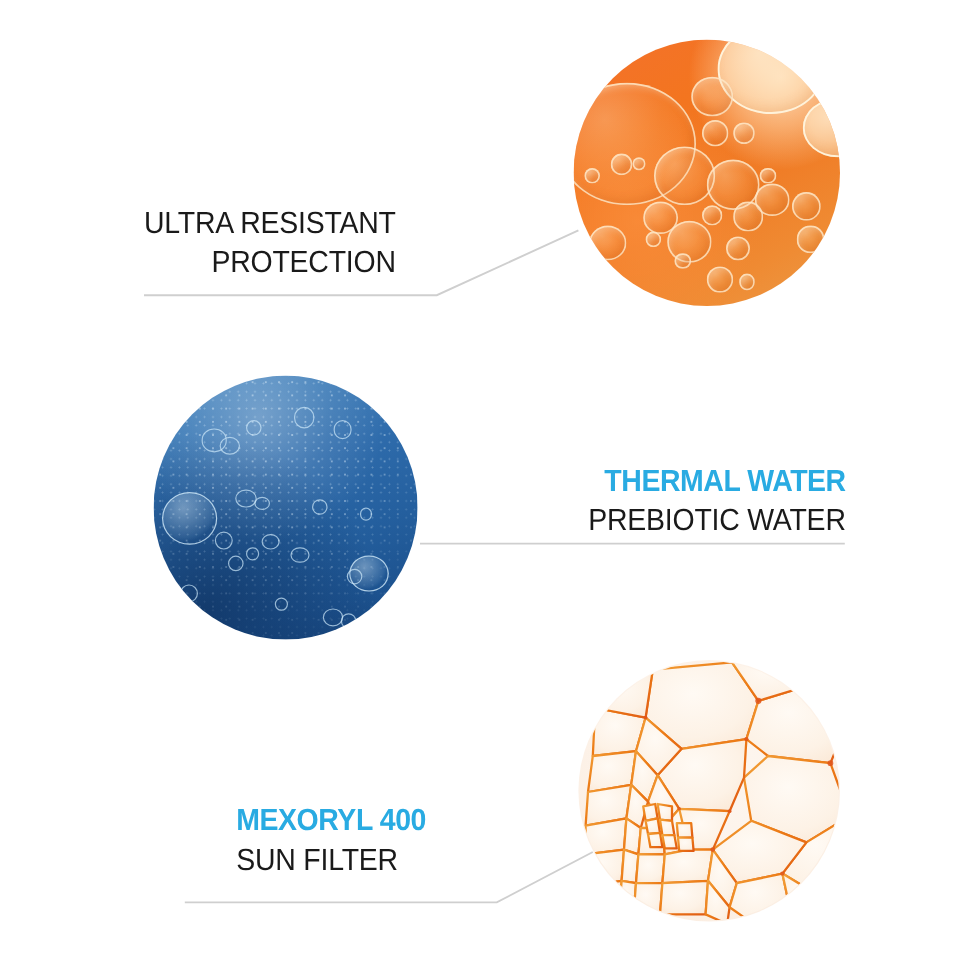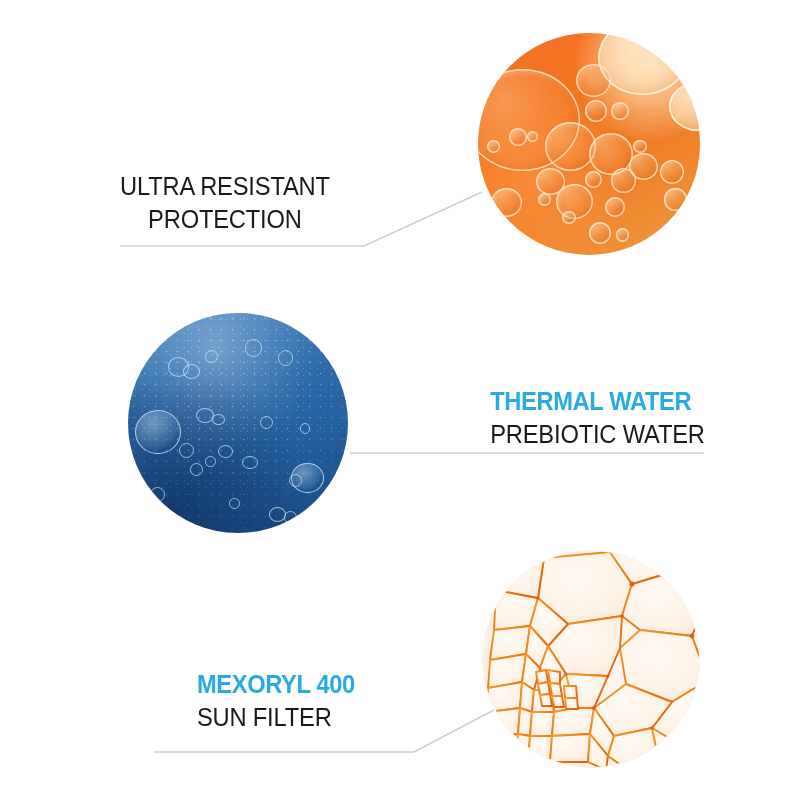--- a/index.html
+++ b/index.html
@@ -130,22 +130,22 @@
     font-size: 25.5px;
     line-height: 33px;
   }
   .t-accent {
     font-weight: 700;
     font-size: 25.5px;
     line-height: 33px;
     letter-spacing: -0.4px;
   }
 
-  .block-1 { left: 120px; top: 170px; text-align: center; }
-  .block-2 { left: 705px; top: 385px; text-align: left; }
+  .block-1 { left: 120px; top: 170px; text-align: right; }
+  .block-2 { left: 705px; top: 385px; text-align: right; }
   .block-2 .line-text { transform-origin: right center; }
   .block-3 { left: 355px; top: 668px; text-align: left; }
   .block-3 .line-text { transform-origin: right center; }
 </style>
 </head>
 <body>
 
 <div class="stage">
 
   <div class="circle circle-orange">

